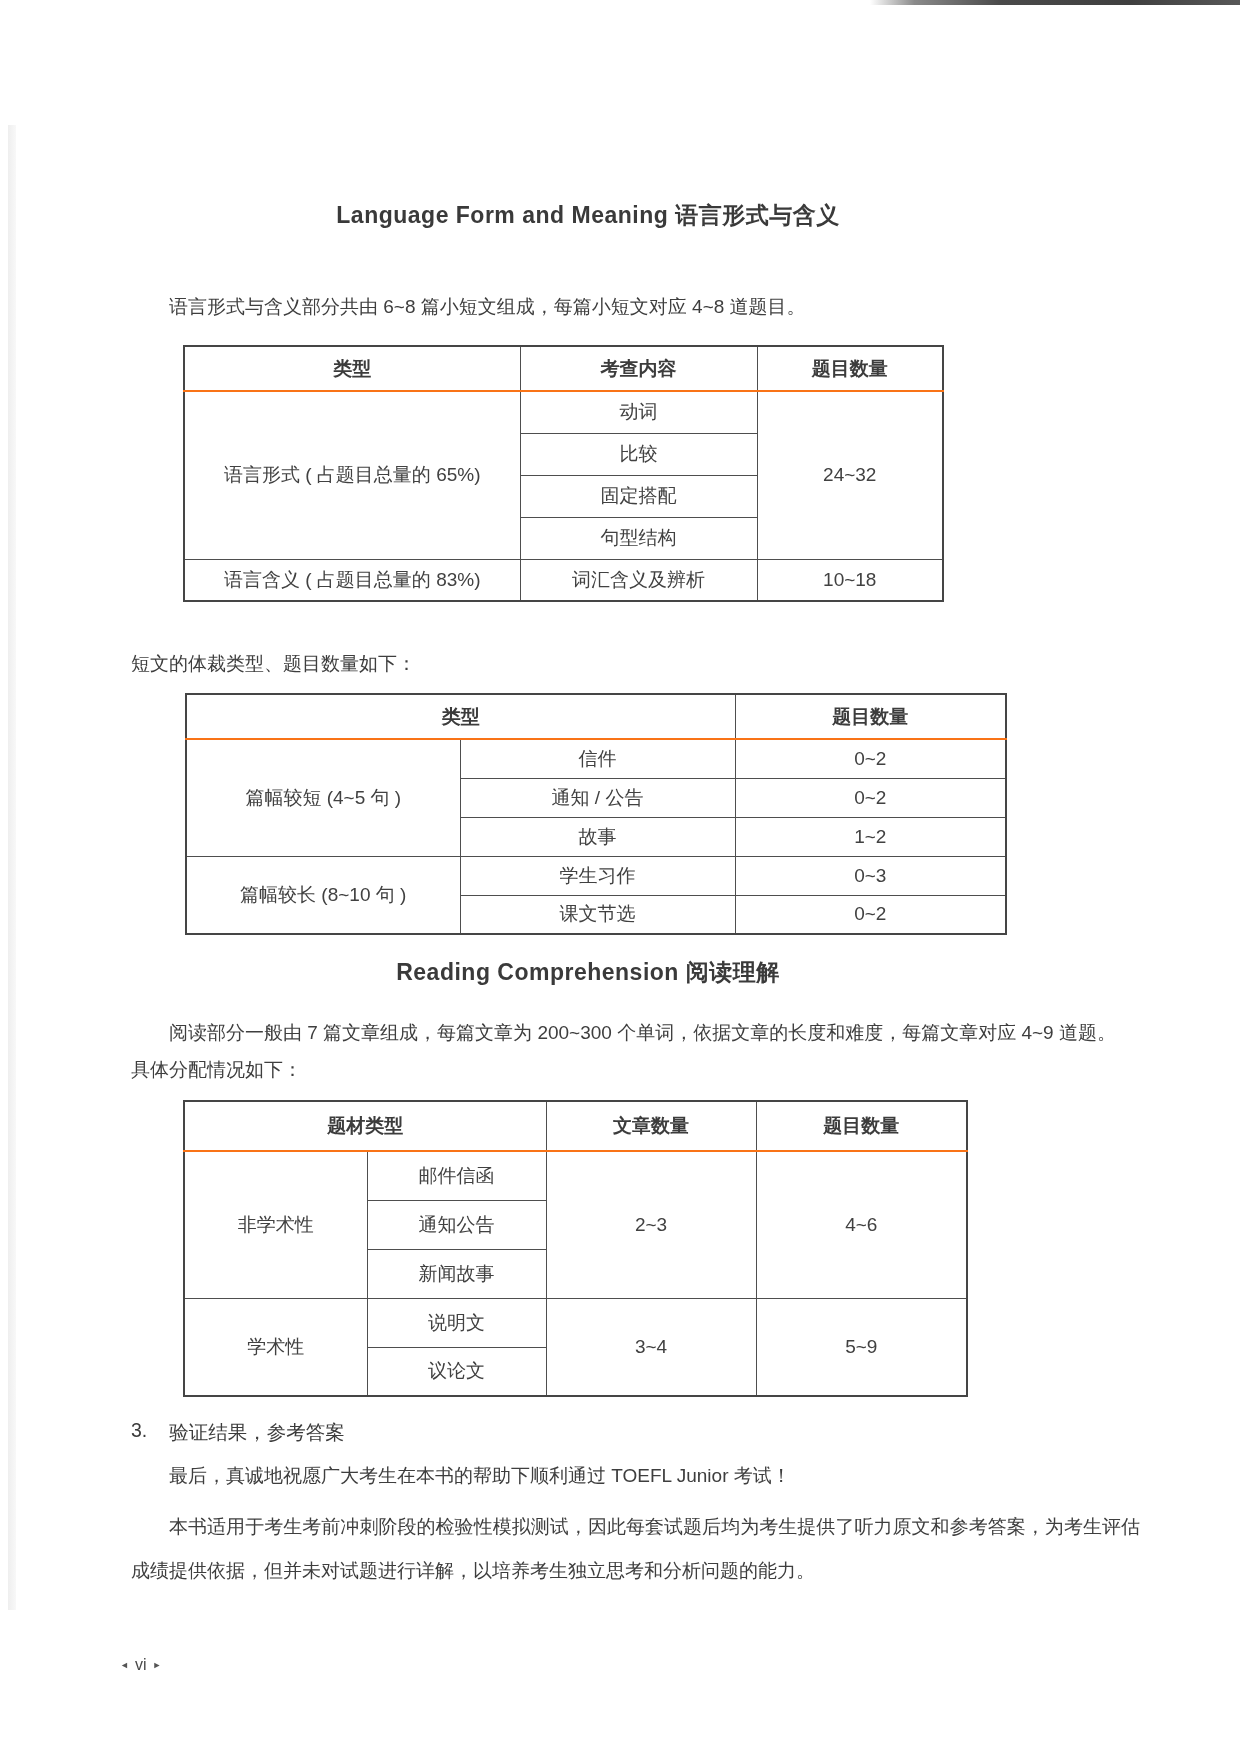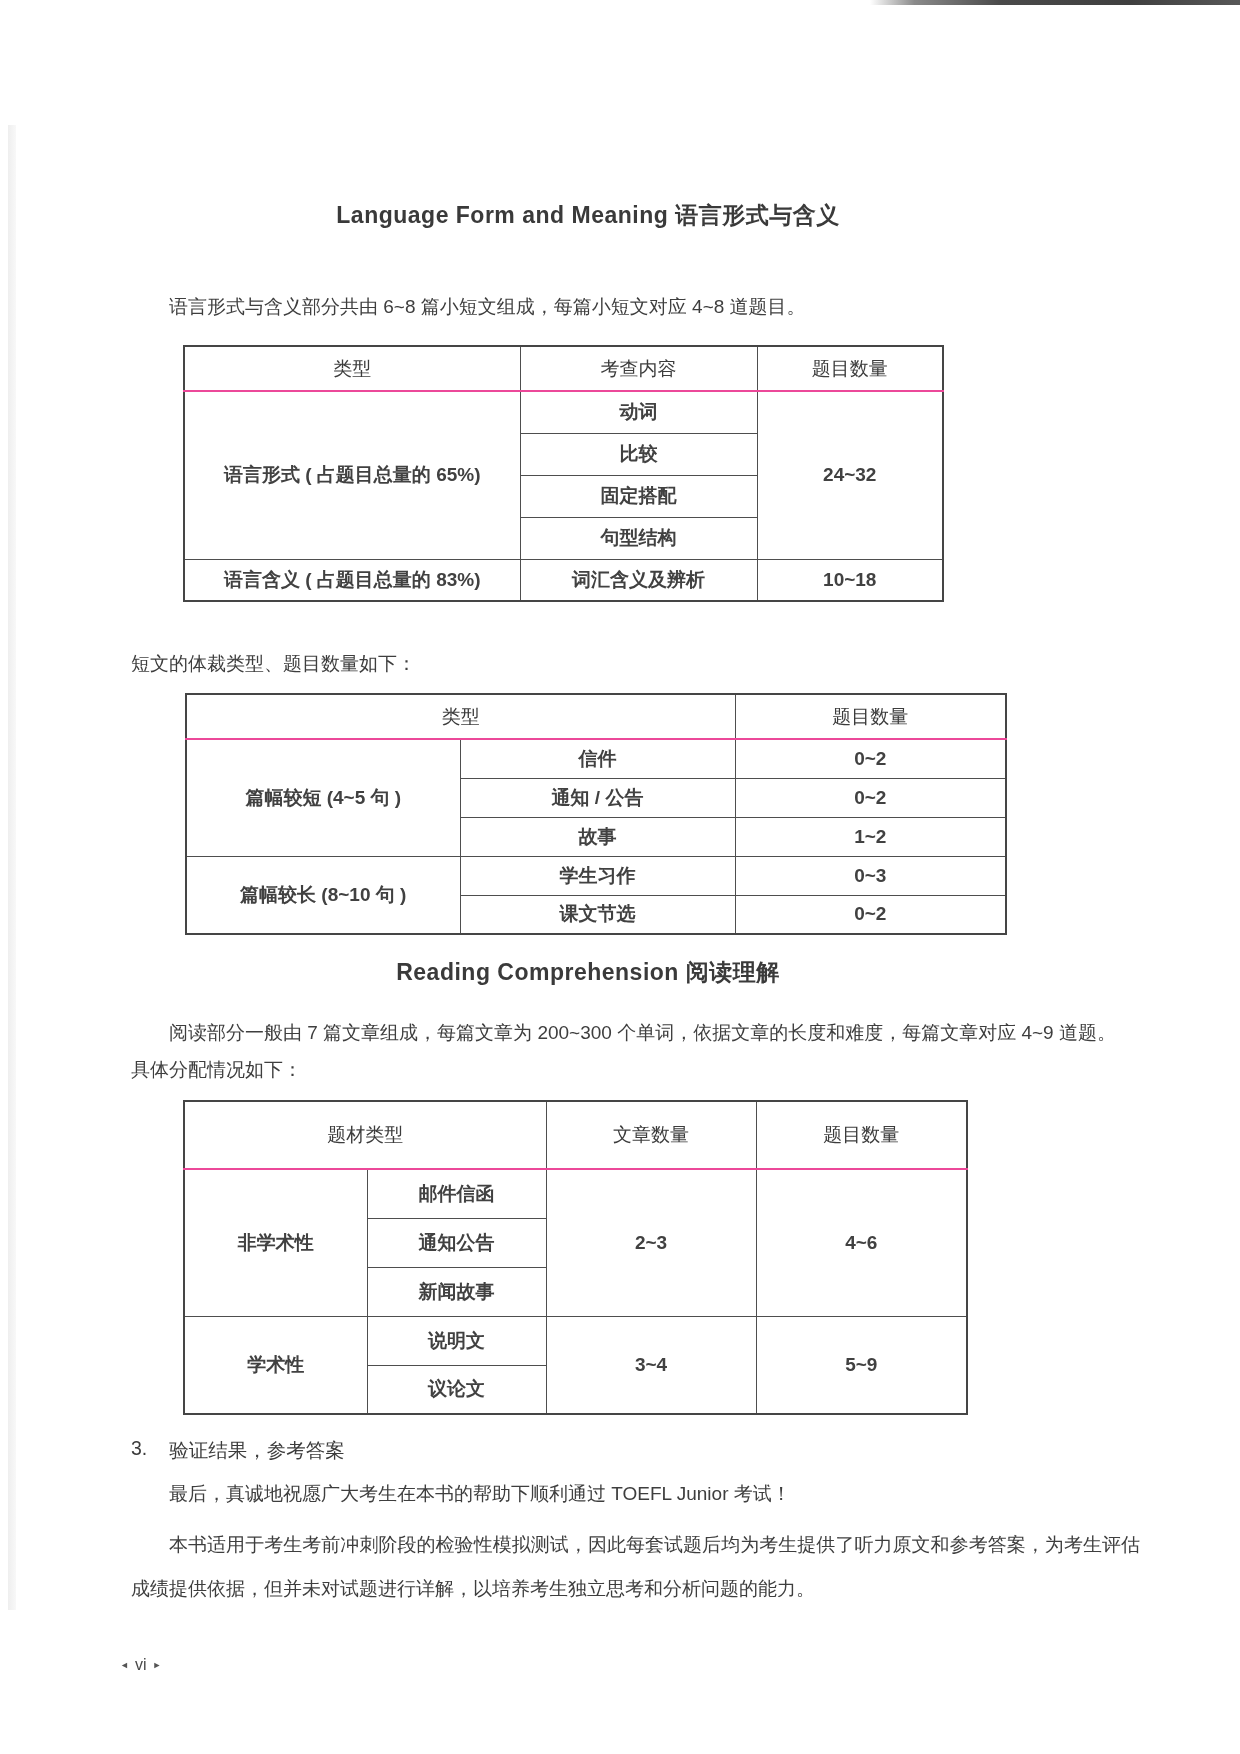--- a/index.html
+++ b/index.html
@@ -43,41 +43,41 @@
   
   table{
     border-collapse:collapse;
     table-layout:fixed;
     font-size:19px;color:#414141;
     margin-left:52px;
   }
   th,td{
     border:1px solid #4e4e4e;
     text-align:center;vertical-align:middle;
-    padding:0 4px;overflow:hidden;font-weight:bold;
+    padding:0 4px;overflow:hidden;
   }
   table{border:2px solid #454545;}
   thead th{
-    font-weight:400;color:#3c3c3c;
-    border-bottom:2px solid #ec4899;
+    font-weight:700;color:#3c3c3c;
+    border-bottom:2px solid #f97316;
   }
   .t1{margin-top:25px;width:759px;}
   .t1 thead tr{height:45px;}
   .t1 tbody tr{height:42px;}
   .t1 col:nth-child(1){width:336px;}
   .t1 col:nth-child(2){width:237px;}
   .t1 col:nth-child(3){width:186px;}
   .t2{margin-top:16px;width:820px;margin-left:54px;}
   .t2 thead tr{height:45px;}
   .t2 tbody tr{height:39px;}
   .t2 col:nth-child(1){width:274px;}
   .t2 col:nth-child(2){width:275px;}
   .t2 col:nth-child(3){width:271px;}
   .t3{margin-top:12px;width:783px;}
-  .t3 thead tr{height:68px;}
+  .t3 thead tr{height:50px;}
   .t3 tbody tr{height:49px;}
   .t3 col:nth-child(1){width:183px;}
   .t3 col:nth-child(2){width:179px;}
   .t3 col:nth-child(3){width:210px;}
   .t3 col:nth-child(4){width:211px;}
   
   .h3-line{
     margin-top:22px;font-size:19.5px;color:#3c3c3c;
     display:flex;gap:22px;
   }

